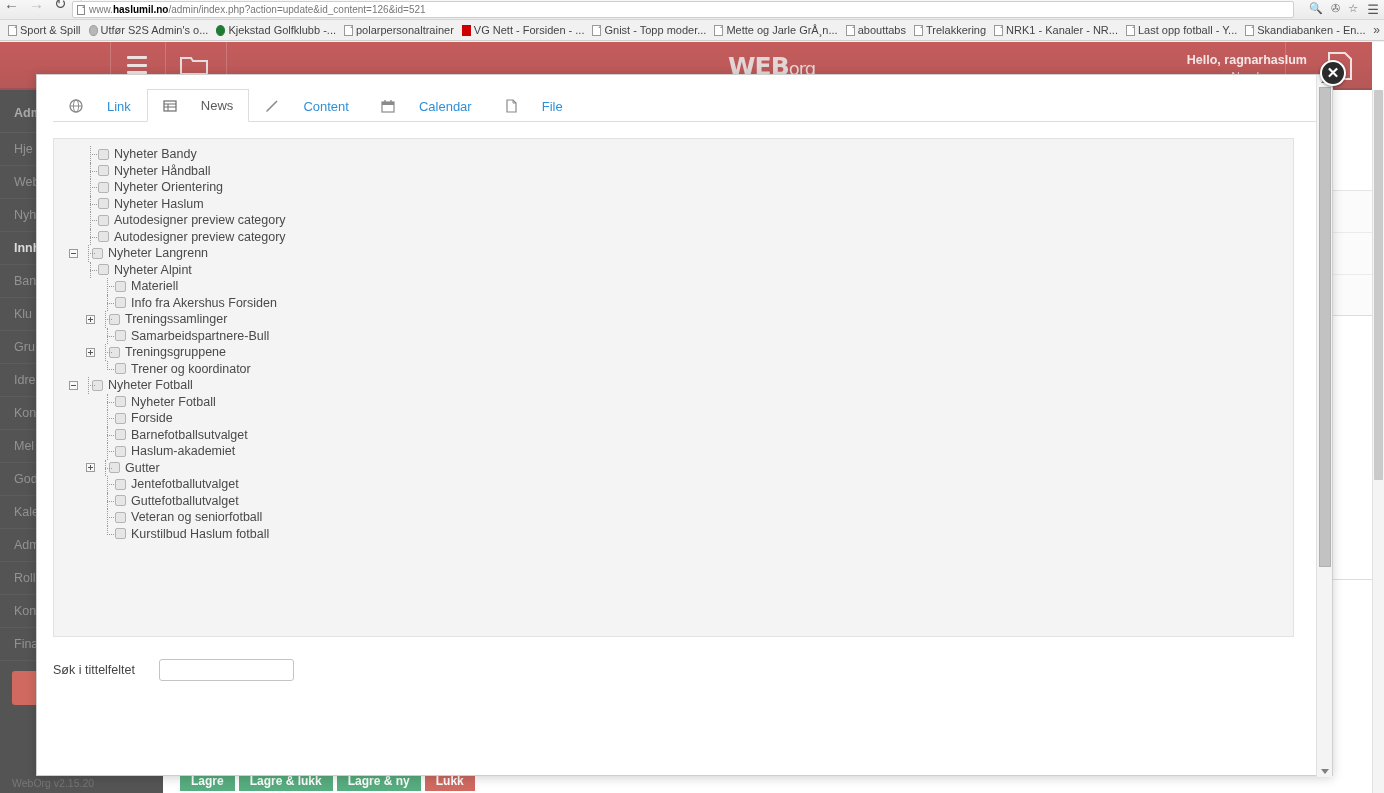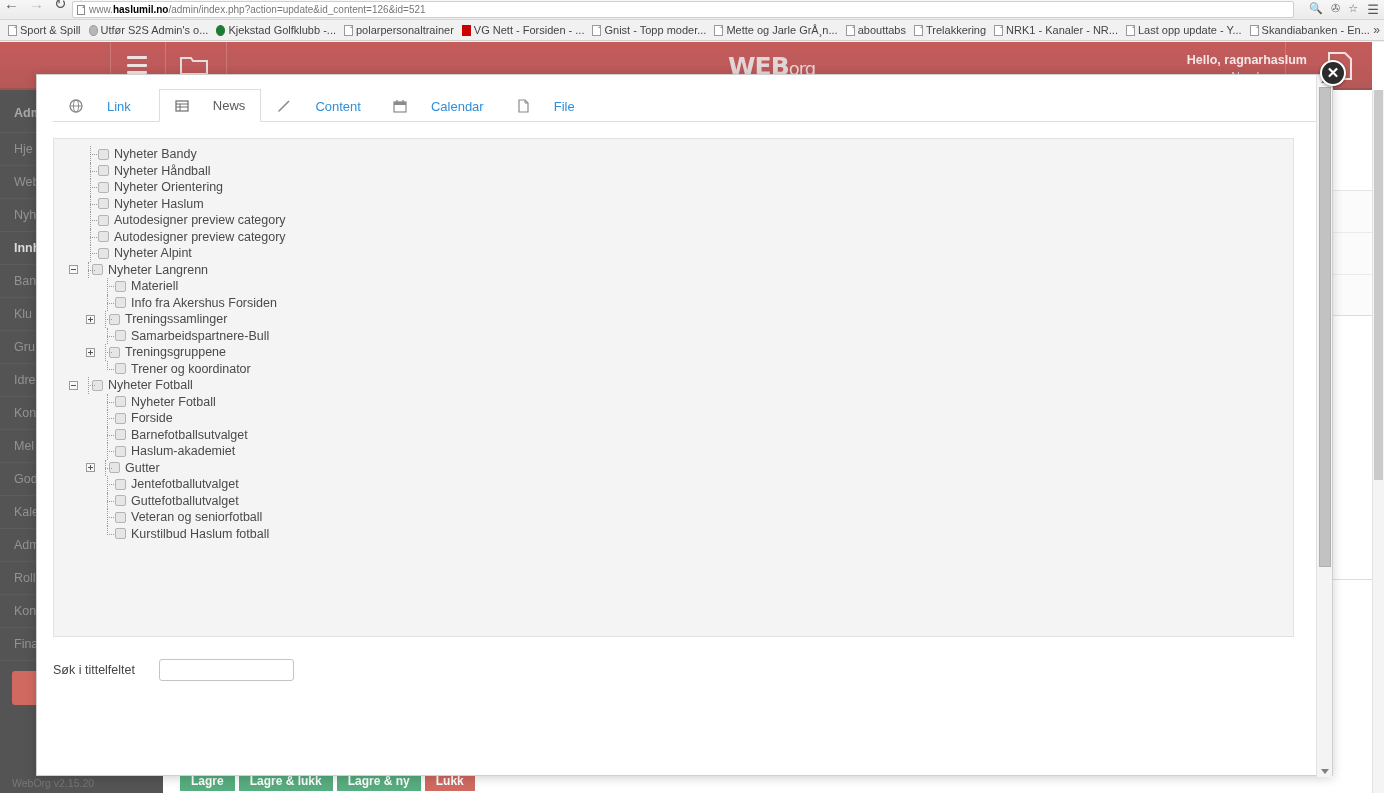--- a/index.html
+++ b/index.html
@@ -225,21 +225,21 @@
     border-bottom: 1px solid #dddddd; display: flex; align-items: flex-end;
   }
   .tab {
     display: flex; align-items: center; gap: 24px;
     height: 33px; padding: 0 15px; font-size: 13px; color: #2f8fd8;
     border: 1px solid transparent; border-bottom: none; cursor: pointer;
     position: relative; top: 1px;
   }
   .tab.active {
     color: #5a5a5a; background: #fff;
-    border-color: #dddddd; border-bottom: 1px solid #fff; margin-left: 12px;
+    border-color: #dddddd; border-bottom: 1px solid #fff;
   }
   .tab .ti { width: 14px; height: 14px; flex: none; display: inline-block; }
 
   
   .tree-panel {
     position: absolute; left: 16px; top: 63px; right: 38px; height: 499px;
     background: #f4f4f4; border: 1px solid #e2e2e2; overflow: hidden;
   }
   .tree { padding: 7px 0 0 30px; }
   .tnode {
@@ -472,29 +472,29 @@
             <span class="conn vline"></span>
             <span class="cbox"></span>
             <span class="tlabel">Autodesigner preview category</span>
           </div>
           <div class="tnode">
             <span class="conn vline"></span>
             <span class="cbox"></span>
             <span class="tlabel">Autodesigner preview category</span>
           </div>
           <div class="tnode">
-            <span class="conn vline"></span>
-            <span class="cbox"></span>
-            <span class="tlabel">Nyheter Alpint</span>
-          </div>
-          <div class="tnode">
             <span class="toggler" style="margin-left: -15px; margin-right: 4px;"></span>
             <span class="conn vline" style="width: 10px;"></span>
             <span class="cbox"></span>
             <span class="tlabel">Nyheter Langrenn</span>
+          </div>
+          <div class="tnode">
+            <span class="conn vline"></span>
+            <span class="cbox"></span>
+            <span class="tlabel">Nyheter Alpint</span>
           </div>
           <div class="tnode">
             <span class="indent" style="width: 17px;"></span>
             <span class="conn vline"></span>
             <span class="cbox"></span>
             <span class="tlabel">Materiell</span>
           </div>
           <div class="tnode">
             <span class="indent" style="width: 17px;"></span>
             <span class="conn vline"></span>
@@ -662,21 +662,21 @@
         <div class="bm">
           <span class="fav"></span>
           <span>Trelakkering</span>
         </div>
         <div class="bm">
           <span class="fav"></span>
           <span>NRK1 - Kanaler - NR...</span>
         </div>
         <div class="bm">
           <span class="fav"></span>
-          <span>Last opp update - Y...</span>
+          <span>Last opp fotball - Y...</span>
         </div>
         <div class="bm">
           <span class="fav"></span>
           <span>Skandiabanken - En...</span>
         </div>
         <div class="bm-overflow">»</div>
     </div>
   </div>
 
 </div>

